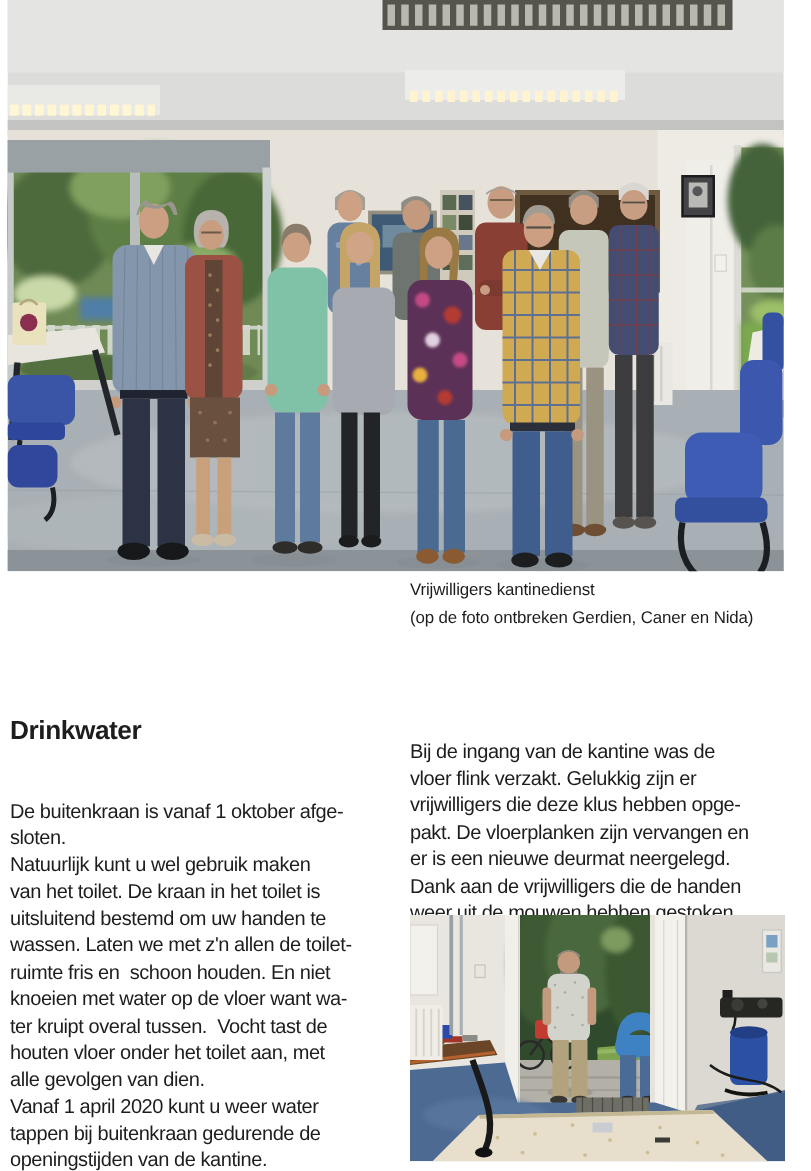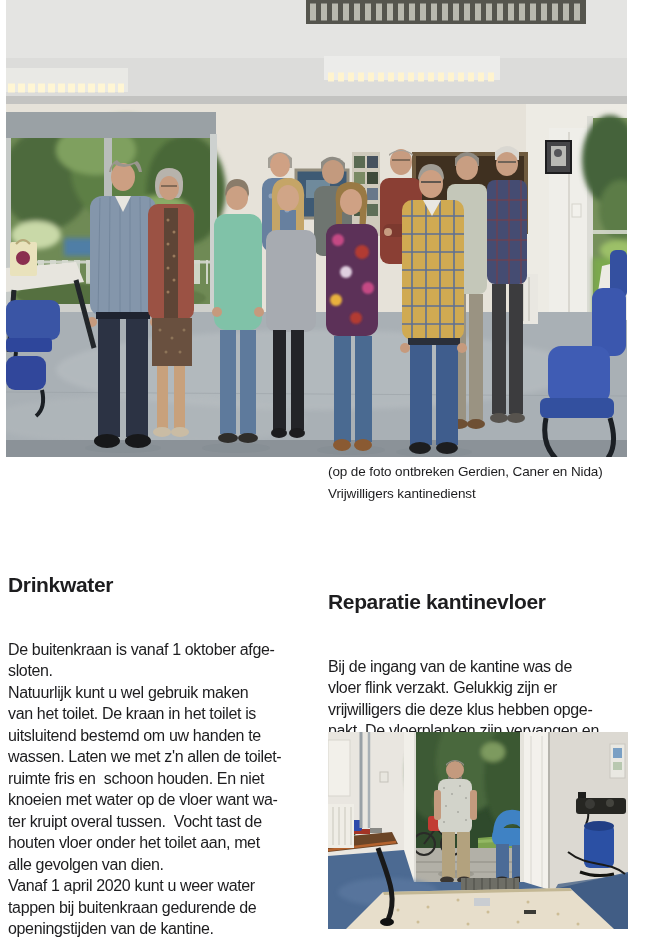--- a/index.html
+++ b/index.html
@@ -315,22 +315,22 @@
     <path d="M590,356 q-6,30 8,42" stroke="#1b1f24" stroke-width="4.5" fill="none"></path>
     <rect x="542" y="346" width="62" height="58" rx="13" fill="#3f5cb4"></rect>
     <rect x="534" y="398" width="74" height="20" rx="6" fill="#33509f"></rect>
     <path d="M540,418 q-6,30 16,46 l40,4" stroke="#1b1f24" stroke-width="5" fill="none"></path>
     <path d="M604,418 q8,26 -2,40" stroke="#1b1f24" stroke-width="5" fill="none"></path>
   </g>
 </svg>
 </div>
 
 <div id="caption" class="abs">
+  <div>Vrijwilligers kantinedienst</div>
   <div>(op de foto ontbreken Gerdien, Caner en Nida)</div>
-  <div>Vrijwilligers kantinedienst</div>
 </div>
 
 <section id="article-left" class="abs article">
   <h2>Drinkwater</h2>
   <div>De buitenkraan is vanaf 1 oktober afge-
 sloten.
 Natuurlijk kunt u wel gebruik maken
 van het toilet. De kraan in het toilet is
 uitsluitend bestemd om uw handen te
 wassen. Laten we met z'n allen de toilet-
@@ -338,21 +338,20 @@
 knoeien met water op de vloer want wa-
 ter kruipt overal tussen.  Vocht tast de
 houten vloer onder het toilet aan, met
 alle gevolgen van dien.
 Vanaf 1 april 2020 kunt u weer water
 tappen bij buitenkraan gedurende de
 openingstijden van de kantine.</div>
 </section>
 
 <section id="article-right" class="abs article">
-  <h2>Reparatie kantinevloer</h2>
   <div>Bij de ingang van de kantine was de
 vloer flink verzakt. Gelukkig zijn er
 vrijwilligers die deze klus hebben opge-
 pakt. De vloerplanken zijn vervangen en
 er is een nieuwe deurmat neergelegd.
 Dank aan de vrijwilligers die de handen
 weer uit de mouwen hebben gestoken.</div>
 </section>
 
 <div id="photo-bottom" class="abs">

